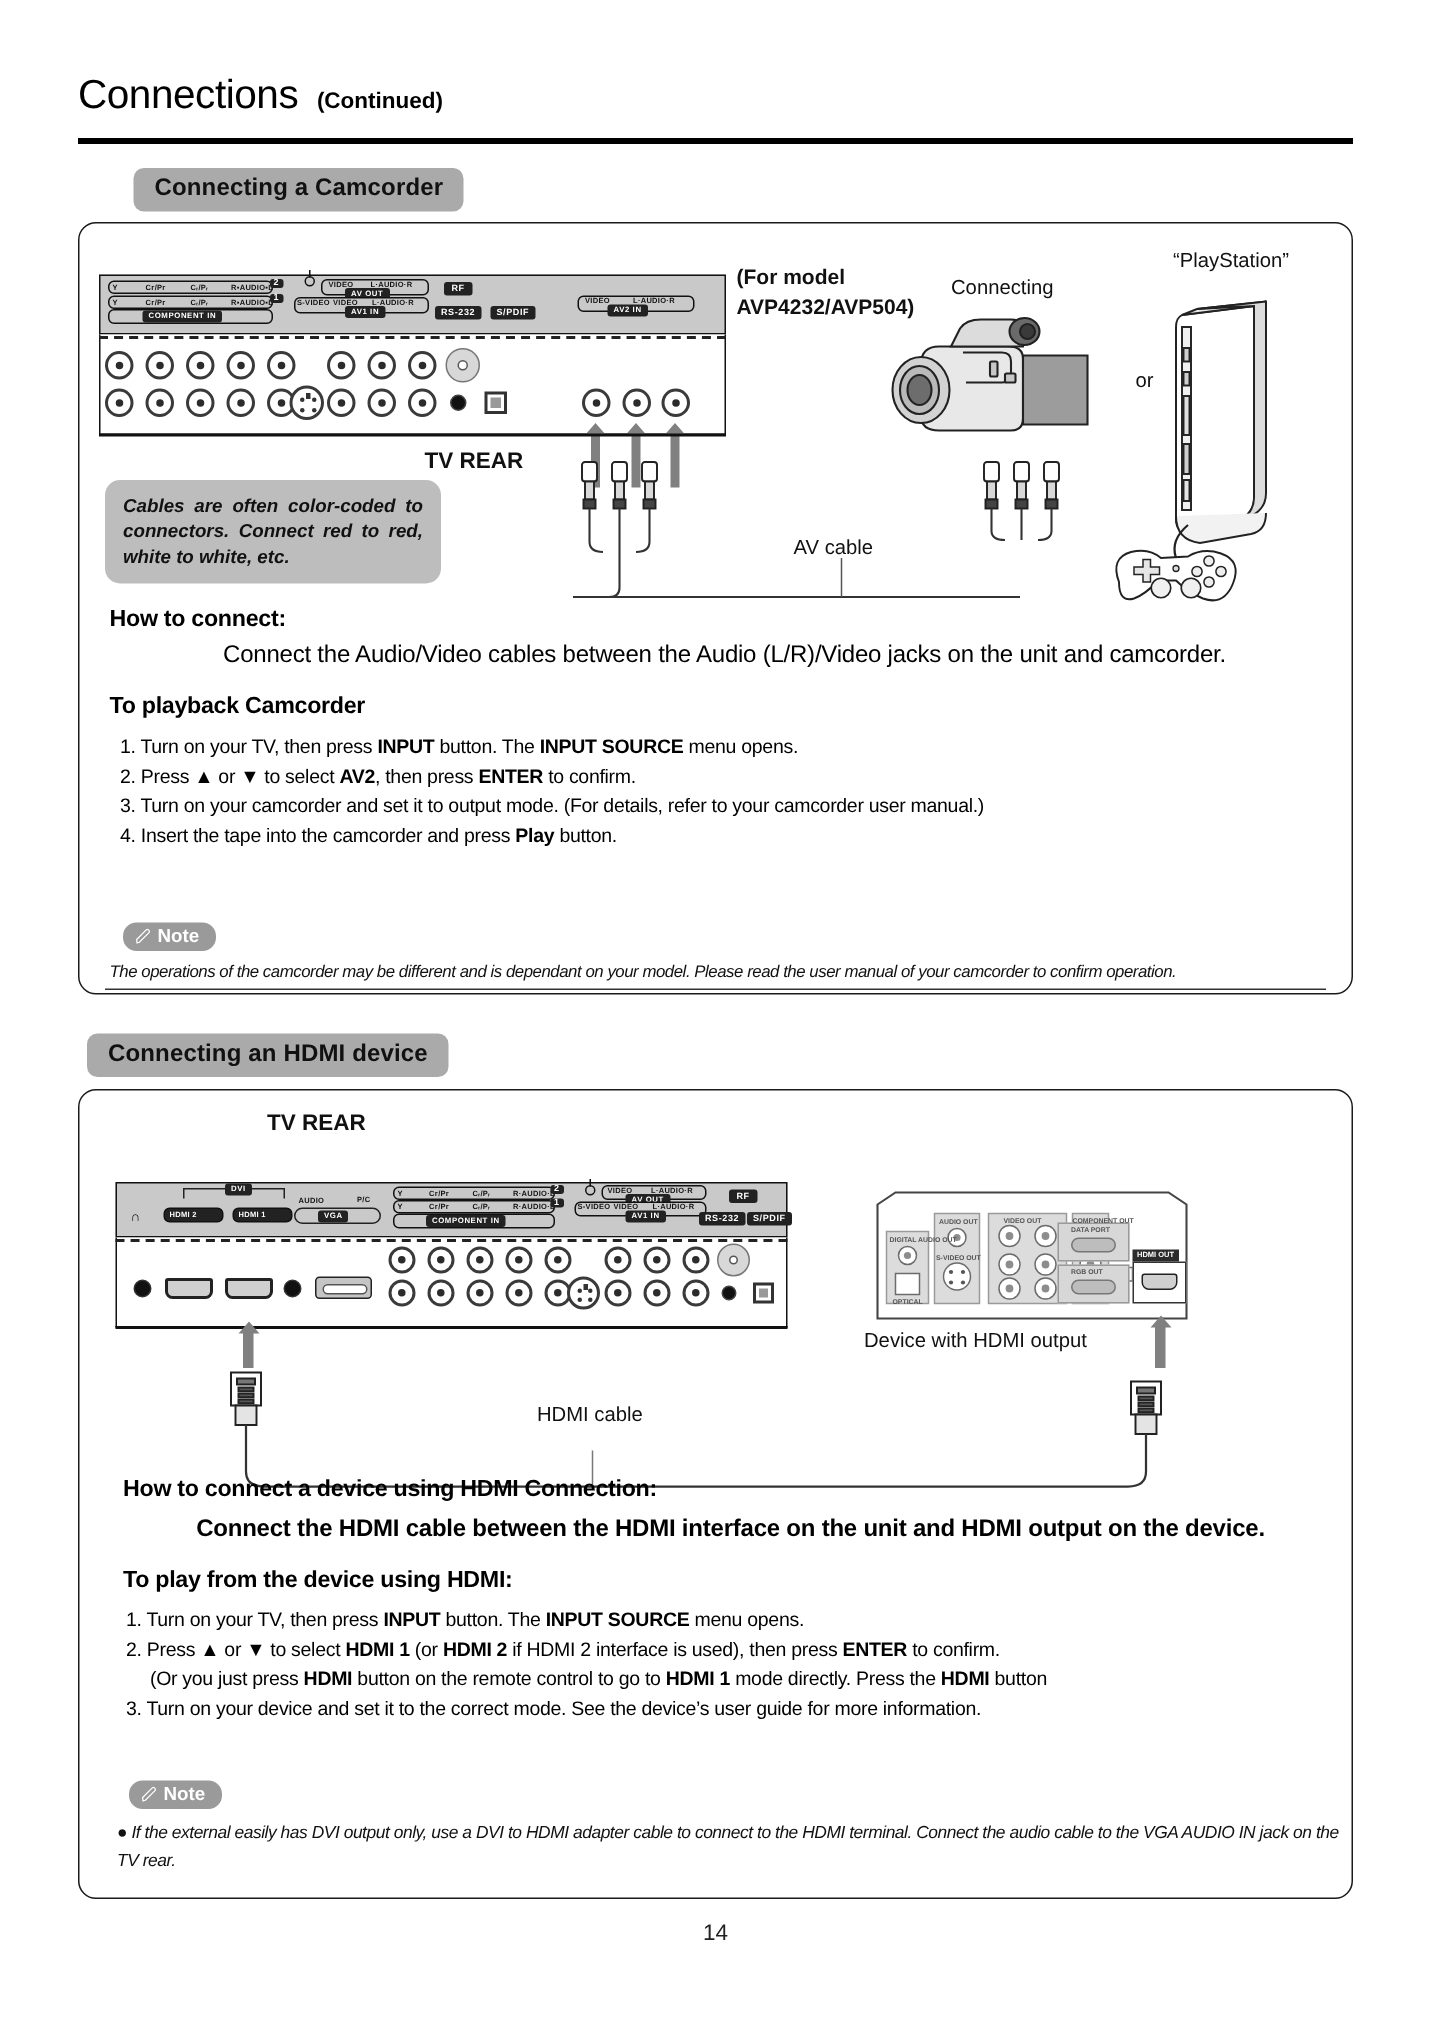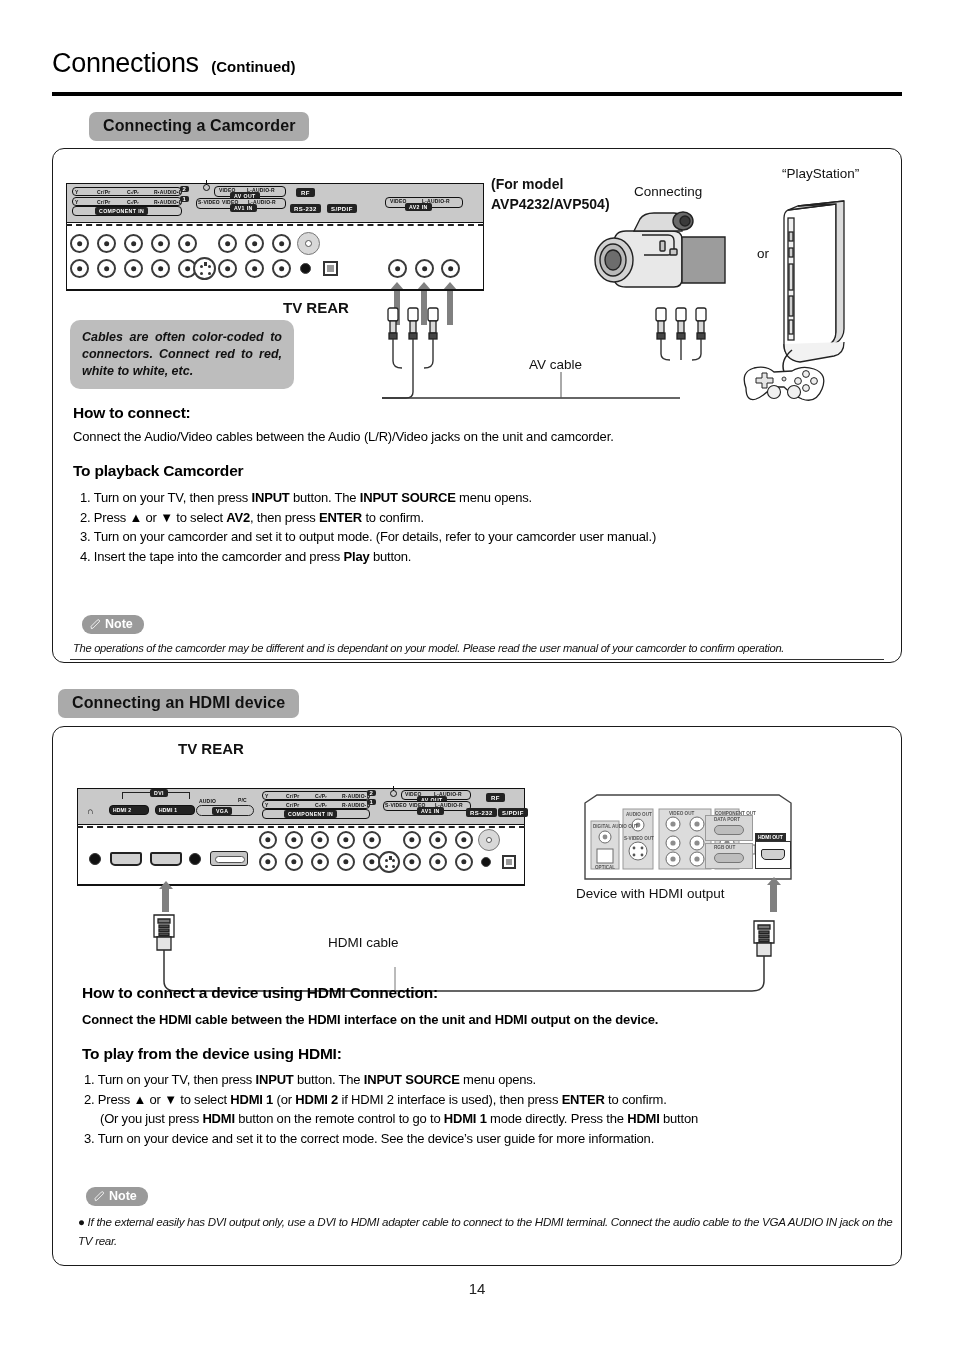--- a/index.html
+++ b/index.html
@@ -141,21 +141,21 @@
     border-radius: 10px;
     padding: 9px 12px 9px 12px;
     font-style: italic; font-weight:bold;
     font-size: 12.5px; line-height: 17px;
     color:#111;
     text-align: justify;
   }
 
   
   .h-bold { position:absolute; font-size:15.5px; font-weight:bold; letter-spacing:-0.2px;}
-  .p-text { position:absolute; font-size:13px; line-height:18px; letter-spacing:-0.15px;}
+  .p-text { position:absolute; font-size:16px; line-height:18px; letter-spacing:-0.15px;text-align:center;}
   .num-list { position:absolute; font-size:13px; line-height:19.5px; letter-spacing:-0.2px;}
   .num-list .li { position:relative; padding-left:0; }
   .num-list b { font-weight:bold; }
 
   .diaglabel { position:absolute; font-size:13.5px; color:#111; }
   .diaglabel.bold { font-weight:bold; }
 
   
   .note-chip {
     position:absolute;
@@ -620,21 +620,21 @@
     <rect x="619" y="30" width="10" height="2.5" fill="#555"></rect>
     <rect x="619" y="34" width="10" height="2.5" fill="#555"></rect>
     <path d="M617 38 L631 38 L631 51 L617 51 Z" fill="#e4e4e4"></path>
   </g>
 
   <path d="M24 45 L24 76 Q24 86 36 86 L612 86 Q624 86 624 76 L624 51" stroke="#333" stroke-width="1.5" fill="none"></path>
 
   <path d="M255 62 L255 86" stroke="#777" stroke-width="1" fill="none"></path>
 </svg>
 
-<div class="diaglabel" style="left:328px; top:935px;text-align:center;">HDMI cable</div>
+<div class="diaglabel" style="left:358px; top:935px;text-align:center;">HDMI cable</div>
 
 <div class="h-bold" style="left:82px; top:984px;">How to connect a device using HDMI Connection:</div>
 <div class="p-text" style="left:82px; top:1011px; width:810px;font-weight:bold;">Connect the HDMI cable between the HDMI interface on the unit and HDMI output on the device.</div>
 <div class="h-bold" style="left:82px; top:1045px;">To play from the device using HDMI:</div>
 
 <div class="num-list" style="left:84px; top:1070px; width:815px;">
     <div class="li"><span>1. </span><span>Turn on your TV,  then press </span><b>INPUT</b><span> button. The </span><b>INPUT SOURCE</b><span> menu opens.</span></div>
     <div class="li"><span>2. </span><span>Press ▲ or ▼ to select </span><b>HDMI 1</b><span> (or </span><b>HDMI 2</b><span> if HDMI 2 interface is used), then press </span><b>ENTER</b><span> to confirm.</span></div>
     <div class="li" style="padding-left: 16px;"><span>(Or you just press </span><b>HDMI</b><span> button on the remote control to go to </span><b>HDMI 1</b><span> mode directly. Press the </span><b>HDMI</b><span> button</span></div>
     <div class="li"><span>3. </span><span>Turn on your device and set it to the correct mode. See the device’s user guide for more information.</span></div>

